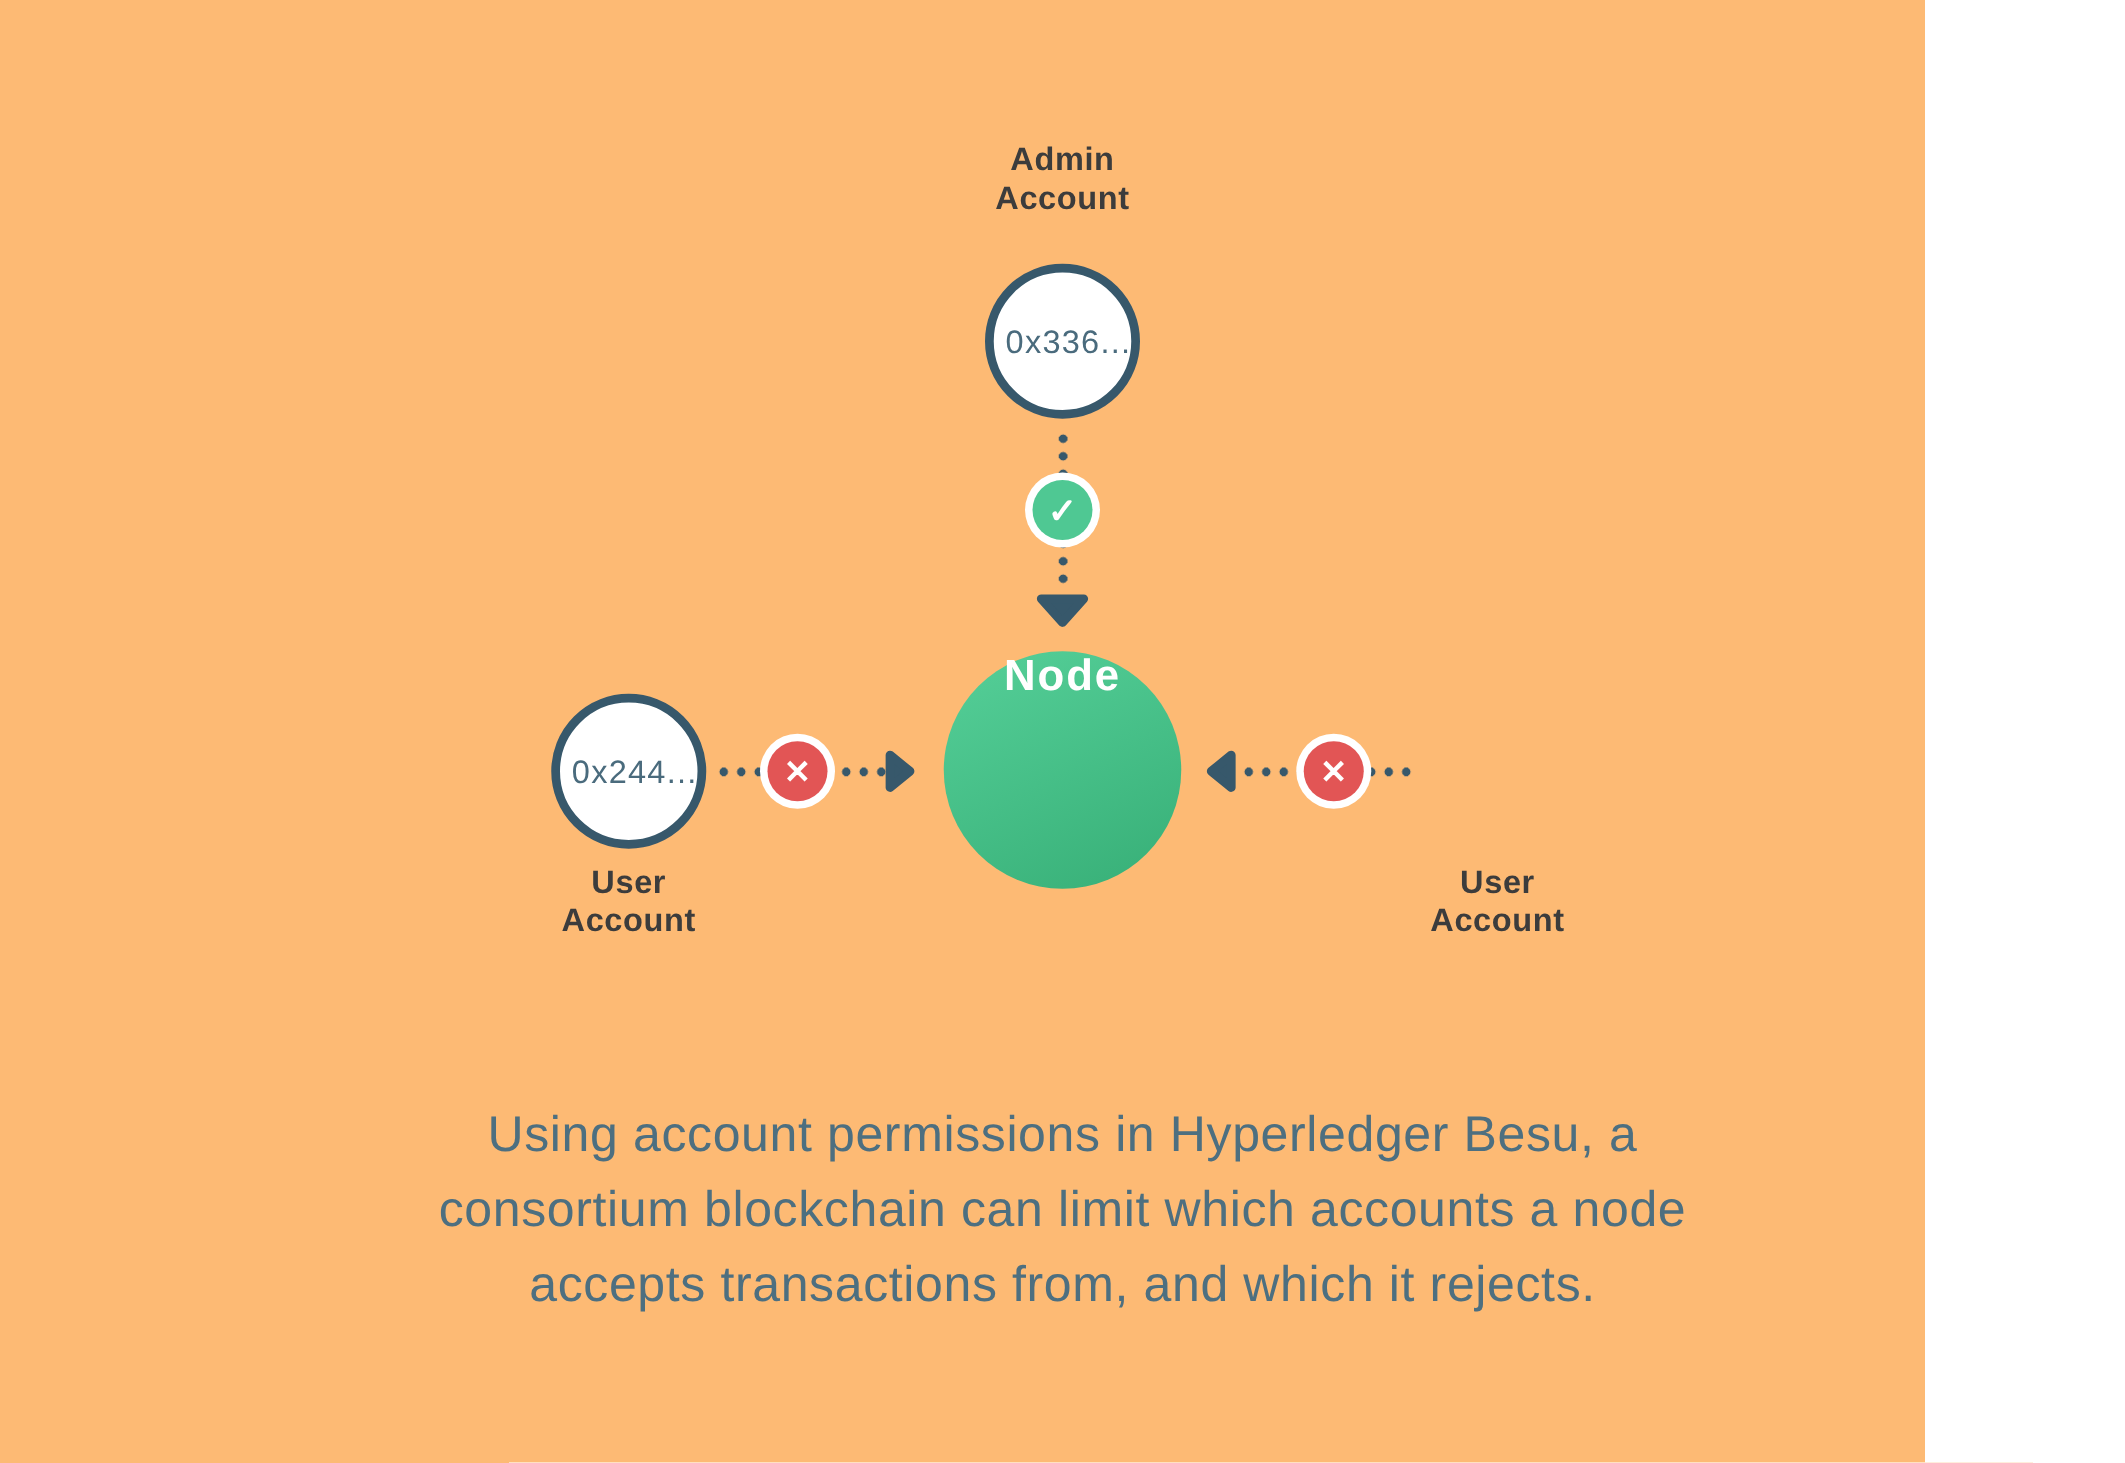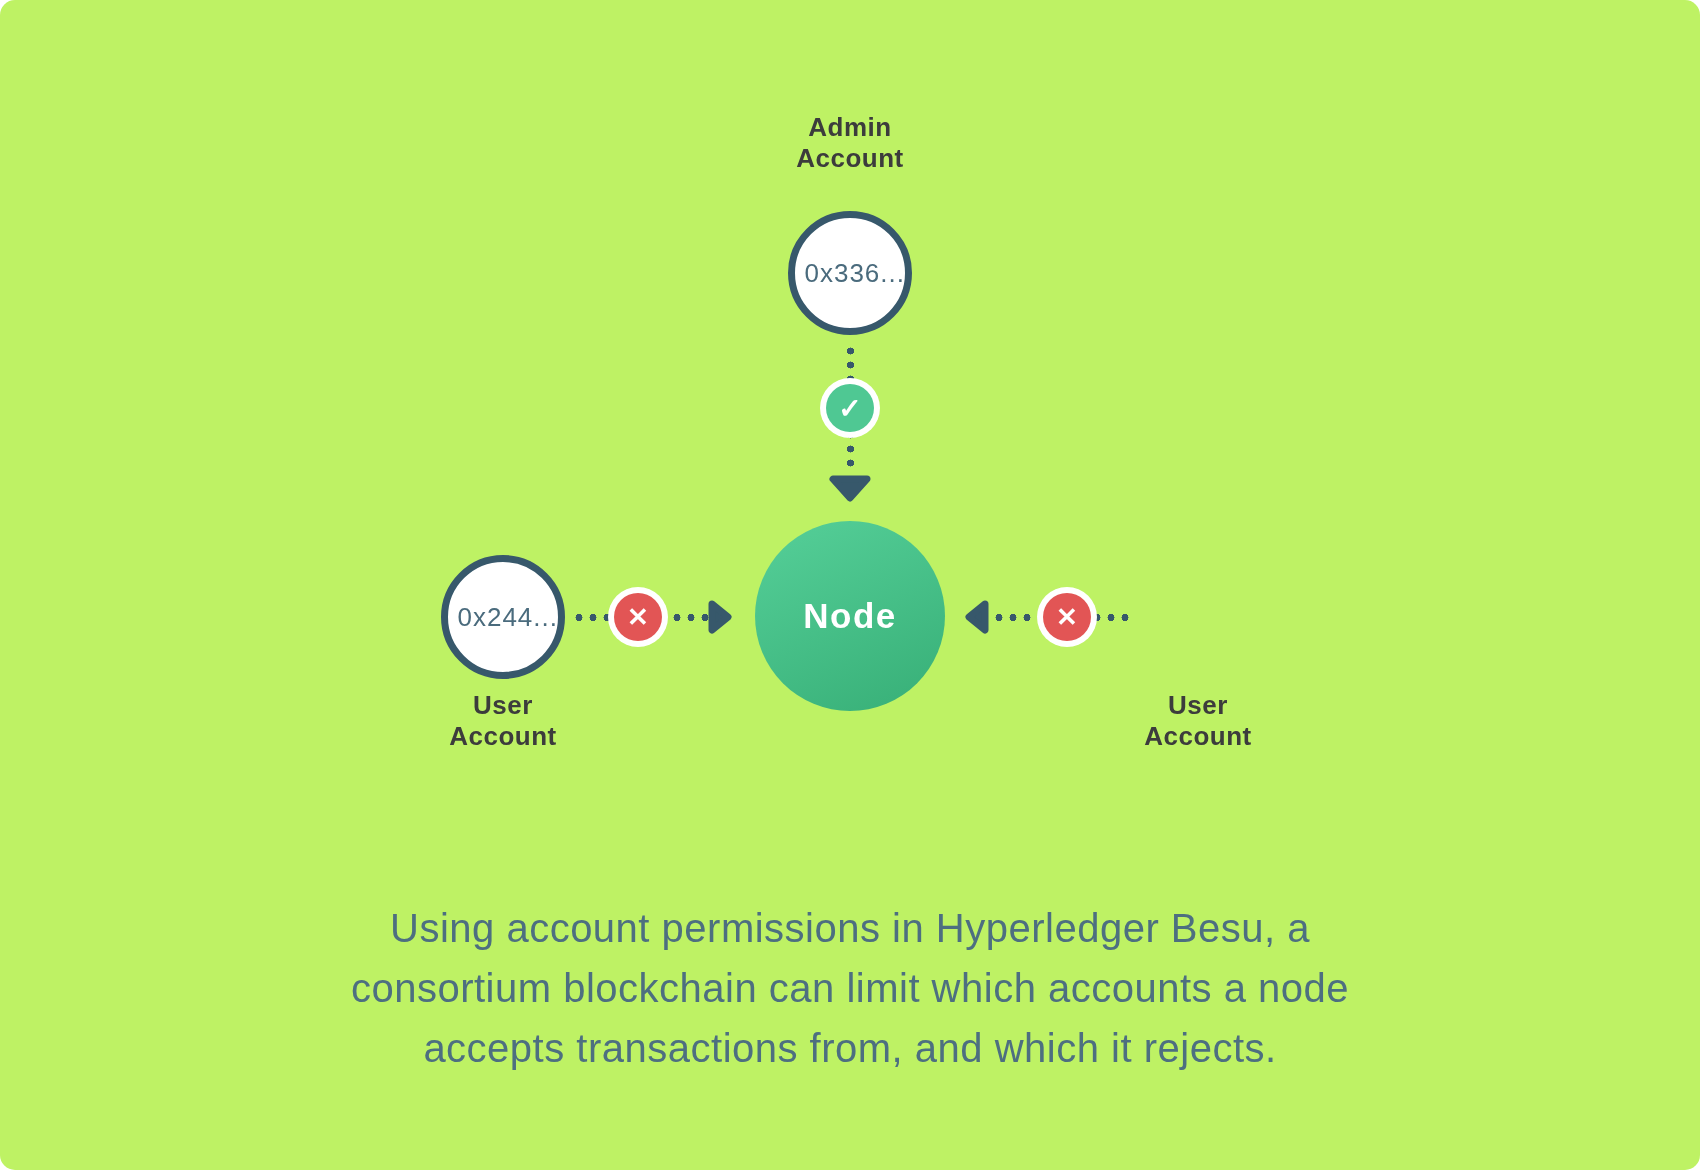--- a/index.html
+++ b/index.html
@@ -7,23 +7,22 @@
     --address-text:#4a6b7d;
     --label-text:#3c3c3c;
     --caption-text:#4d6f80;
     --green:#4fc893;
     --node-green-light:#53cd96;
     --node-green-dark:#38b078;
     --red:#e25555;
   }
   html,body{margin:0;padding:0;background:#ffffff;}
   .stage{
-    position:relative;width:1700px;height:1170px;background:#bef264;overflow:hidden;
+    position:relative;width:1540px;height:1170px;background:#fdba74;overflow:hidden;
     font-family:"Liberation Sans", sans-serif;
-    border-radius:15px;
   }
   .abs{position:absolute;}
   .acct-label{
     width:300px;text-align:center;font-size:26px;font-weight:bold;
     line-height:31px;color:var(--label-text);white-space:pre-line;letter-spacing:0.5px;
   }
   .acct-circle{
     width:110px;height:110px;border:7px solid var(--slate);border-radius:50%;
     display:flex;align-items:center;justify-content:flex-end;background:#ffffff;
   }
@@ -44,21 +43,21 @@
     width:48px;height:48px;border-radius:50%;
     display:flex;align-items:center;justify-content:center;
     color:#ffffff;font-weight:bold;
     box-shadow:0 0 0 6px #ffffff;
   }
   .badge-allow{background:var(--green);font-size:28px;}
   .badge-deny{background:var(--red);font-size:26px;}
   .node-circle{
     width:190px;height:190px;border-radius:50%;
     background:linear-gradient(155deg, var(--node-green-light) 8%, var(--node-green-dark) 96%);
-    display:flex;align-items:center;justify-content:center;
+    display:flex;justify-content:center;
   }
   .node-label{
     color:#ffffff;font-size:35px;font-weight:bold;letter-spacing:1.5px;
   }
   .caption{
     width:1240px;text-align:center;font-size:40px;line-height:60px;
     color:var(--caption-text);white-space:pre-line;letter-spacing:0.5px;
   }
   svg{display:block;}
 </style>
@@ -115,17 +114,17 @@
 
   <div class="abs dots-h" style="left:992px;top:614px;width:140px;"></div>
 
   <div class="abs badge badge-deny" style="left:1043px;top:593px;">
     <span>✕</span>
   </div>
 
   <div class="abs acct-label" style="left:1048px;top:690px;">User
 Account</div>
 
-  <div class="abs caption" style="left:230px;top:898px;">Using account permissions in Hyperledger Besu, a
+  <div class="abs caption" style="left:230px;top:878px;">Using account permissions in Hyperledger Besu, a
 consortium blockchain can limit which accounts a node
 accepts transactions from, and which it rejects.</div>
 
 </div>
 
 </body></html>

